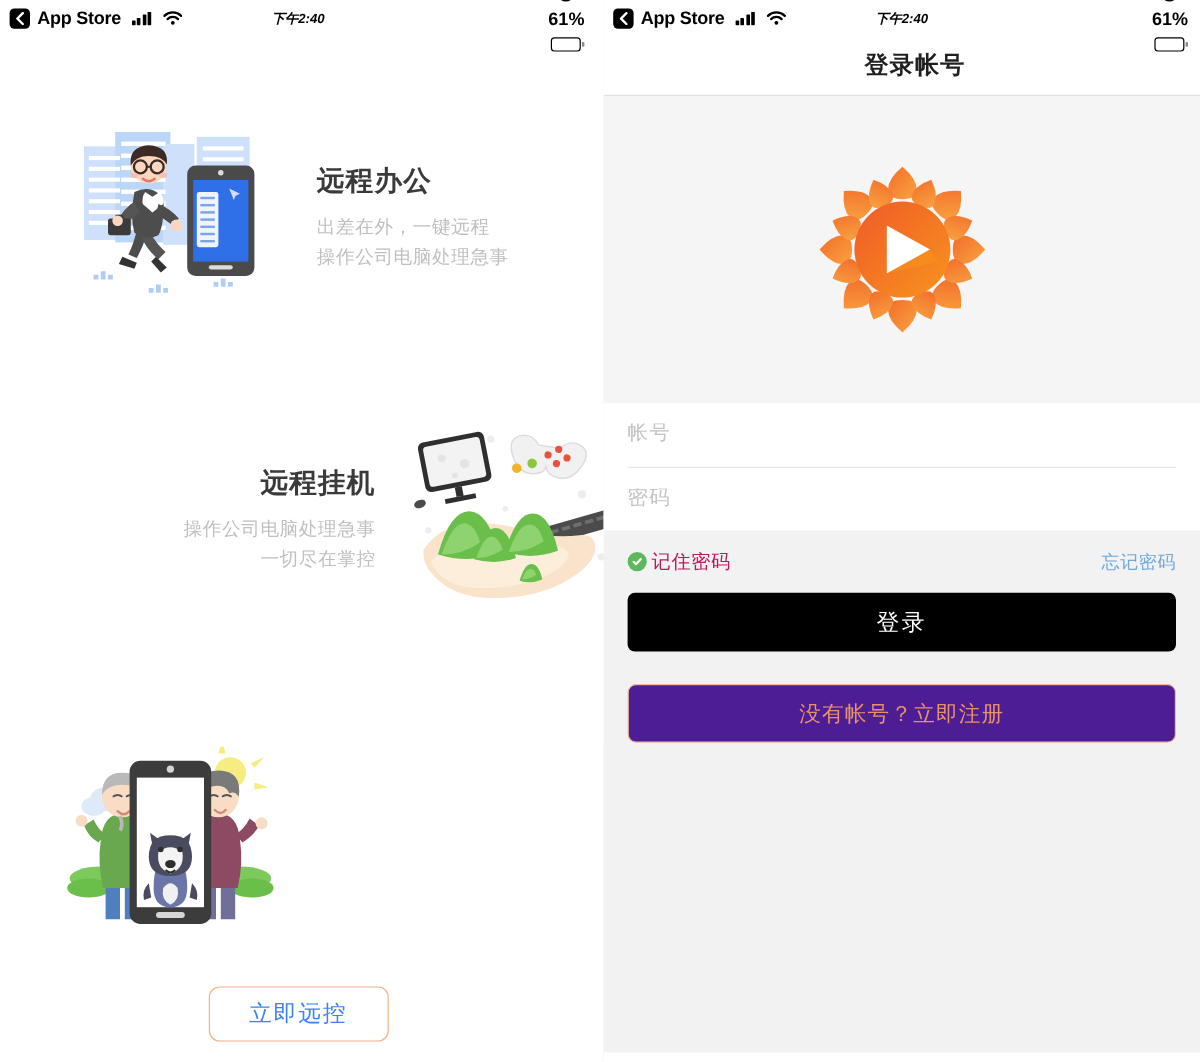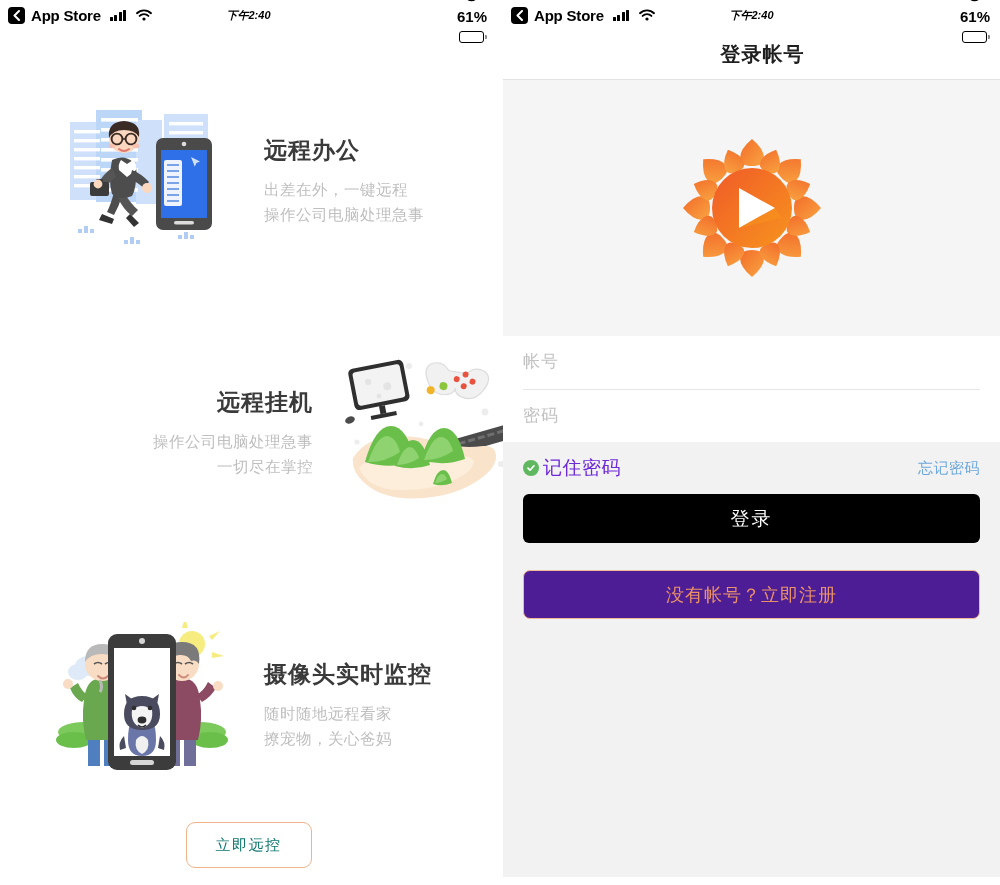--- a/index.html
+++ b/index.html
@@ -69,22 +69,22 @@
 
   #feature-1 { top:68px;  left:52px;  }
   #feature-1 .txt { margin-left:32px; }
   #feature-2 { top:320px; left:18px;  }
   #feature-2 .art { order:2; margin-left:22px; }
   #feature-3 { top:592px; left:52px;  }
   #feature-3 .txt { margin-left:32px; }
 
   .cta-wrap { position:absolute; bottom:17px; left:0; right:0; display:flex; justify-content:center; }
   .cta-remote {
-    width:126px; height:46px; border:1.4px solid #f2b28a; border-radius:9px;
-    background:#fff; color:#0f766e; font-size:15px; letter-spacing:1.5px;
+    width:150px; height:46px; border:1.4px solid #f2b28a; border-radius:9px;
+    background:#fff; color:#3b82f6; font-size:19px; letter-spacing:1.5px;
     display:flex; align-items:center; justify-content:center; cursor:pointer;
     font-family:"Liberation Sans", "DejaVu Sans", sans-serif;
   }
 
   
   .divider-gap { width:6px; height:885px; background:#ffffff; flex:0 0 auto; }
   .screen-right {
     width:497px; height:885px; background:#f2f2f2;
     display:flex; flex-direction:column; position:relative;
   }
@@ -112,21 +112,21 @@
 
   .options-row {
     height:52px; display:flex; align-items:center; justify-content:space-between;
     padding:0 20px; flex:0 0 auto;
   }
   .remember { display:flex; align-items:center; gap:4px; cursor:pointer; }
   .check-circle {
     width:16px; height:16px; border-radius:50%; background:#5fb85f;
     display:flex; align-items:center; justify-content:center; flex:0 0 auto;
   }
-  .remember-label { font-size:19px; color:#6d28d9; letter-spacing:.5px; }
+  .remember-label { font-size:16px; color:#be185d; letter-spacing:.5px; }
   .forgot { font-size:15px; color:#6ea8dd; letter-spacing:.5px; cursor:pointer; }
 
   .btn-area { padding:0 20px; flex:0 0 auto; }
   .btn-login {
     height:49px; background:#000000; border-radius:6px; border:none; width:100%;
     color:#fff; font-size:19px; letter-spacing:2px; cursor:pointer;
     font-family:"Liberation Sans","DejaVu Sans",sans-serif;
   }
   .btn-register {
     margin-top:27px; height:49px; background:#4c1d95; border:1.3px solid #f0b997;
@@ -391,27 +391,20 @@
               <path d="M80 88 q10 -8 20 0 q2 14 -10 18 q-12 -4 -10 -18z" fill="#f4f4f4"></path>
               <ellipse cx="90" cy="98" rx="4.4" ry="3.4" fill="#2e2e2e"></ellipse>
               <path d="M86 103 q4 4 8 0" stroke="#2e2e2e" stroke-width="1.5" fill="none"></path>
               <circle cx="82" cy="86" r="2.3" fill="#2e2e2e"></circle>
               <circle cx="98" cy="86" r="2.3" fill="#2e2e2e"></circle>
               <path d="M72 114 q-6 6 -4 14 l6 -2z" fill="#4b4b60"></path>
               <path d="M108 114 q6 6 4 14 l-6 -2z" fill="#4b4b60"></path>
             </g>
           </svg>
         </div>
-        <div class="txt">
-          <div class="f-title">摄像头实时监控</div>
-          <div class="f-sub">
-            <div>随时随地远程看家</div>
-            <div>撩宠物，关心爸妈</div>
-          </div>
-        </div>
       </div>
 
       <div class="cta-wrap">
         <button class="cta-remote">立即远控</button>
       </div>
     </div>
   </div>
 
   <div class="divider-gap"></div>
 

